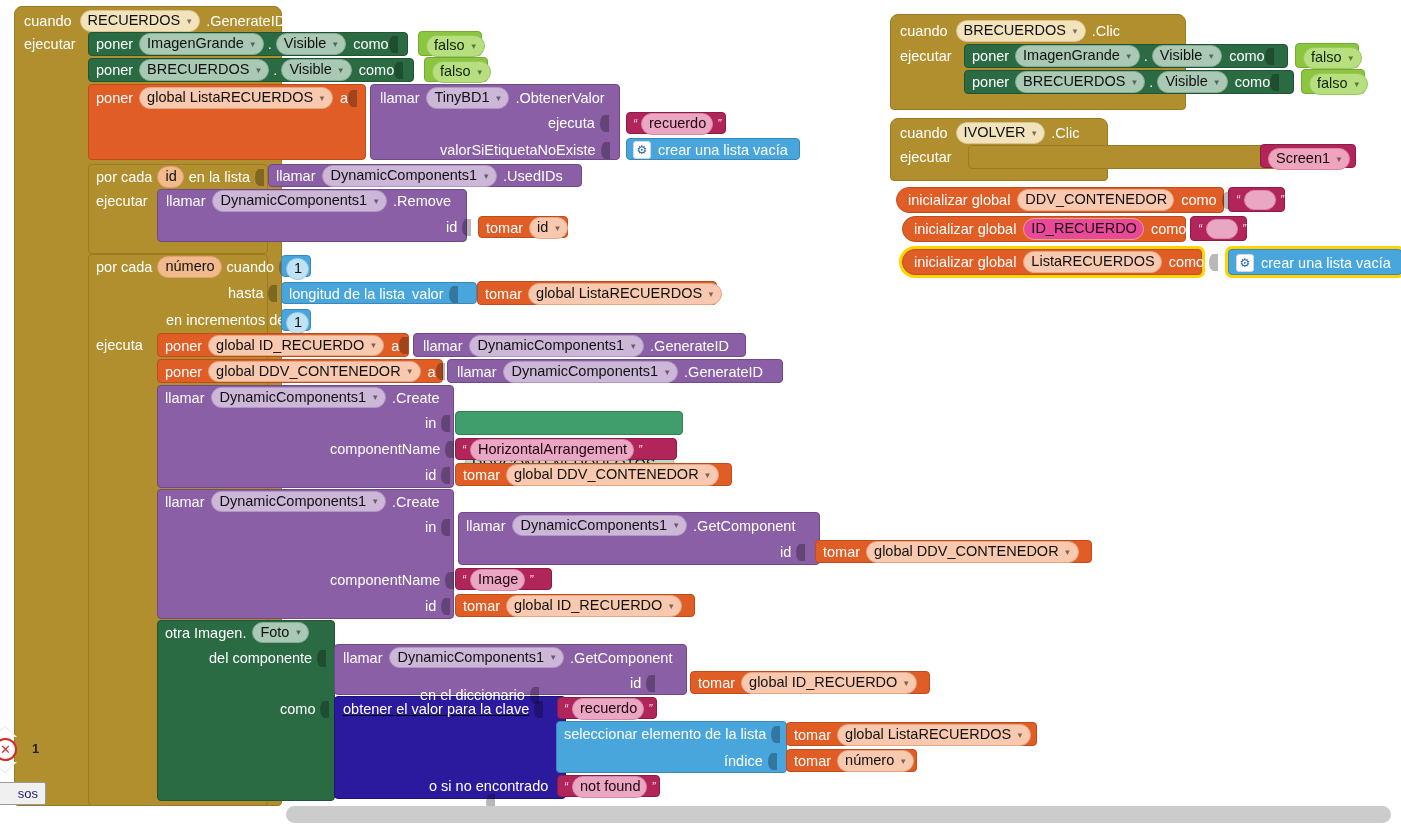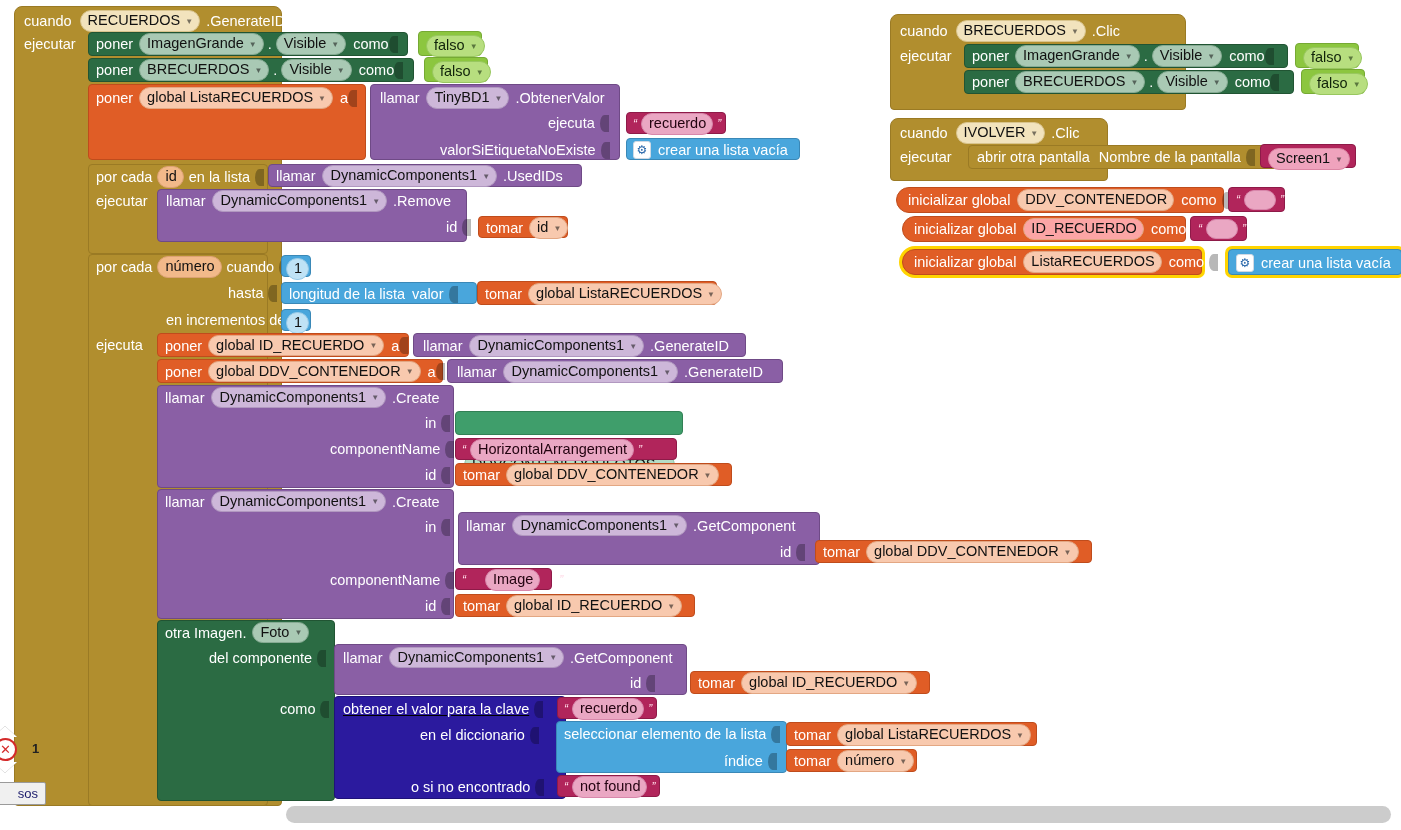--- a/index.html
+++ b/index.html
@@ -422,21 +422,21 @@
       </span>
     </span>
   </div>
   <div class="row" style="position:absolute;left:330px;top:571px;height:18px;">
     <span class="lbl">componentName</span>
     <span class="sock" style="margin-left:5px;"></span>
   </div>
   <div class="blk c-text" style="left:455px;top:568px;width:97px;height:22px;border-radius:4px;">
     <span class="row" style="position:absolute;left:6px;top:2px;height:18px;">
       <span class="quote">“</span>
-      <span class="pill" style="background:#eaa7c3;border-color:#d887ab;margin:0 19px;">
+      <span class="pill" style="background:#eaa7c3;border-color:#d887ab;margin:0 4px;">
           <span>Image</span>
         </span>
       <span class="quote">”</span>
     </span>
   </div>
   <div class="row" style="position:absolute;left:425px;top:597px;height:18px;">
     <span class="lbl">id</span>
     <span class="sock" style="margin-left:5px;"></span>
   </div>
   <div class="blk c-var" style="left:455px;top:594px;width:240px;height:23px;border-radius:4px;">
@@ -496,21 +496,21 @@
   </div>
   <div class="blk c-text" style="left:557px;top:697px;width:100px;height:22px;border-radius:4px;">
     <span class="row" style="position:absolute;left:6px;top:2px;height:18px;">
       <span class="quote">“</span>
       <span class="pill" style="background:#eaa7c3;border-color:#d887ab;margin:0 4px;">
           <span>recuerdo</span>
         </span>
       <span class="quote">”</span>
     </span>
   </div>
-  <div class="row" style="position:absolute;left:420px;top:726px;height:18px;text-align:center;">
+  <div class="row" style="position:absolute;left:420px;top:686px;height:18px;text-align:center;">
     <span class="lbl">en el diccionario</span>
     <span class="sock" style="margin-left:5px;"></span>
   </div>
   <div class="blk c-list" style="left:556px;top:721px;width:231px;height:52px;border-radius:4px;"></div>
   <div class="row" style="position:absolute;left:564px;top:725px;height:18px;">
     <span class="lbl">seleccionar elemento de la lista</span>
     <span class="sock" style="margin-left:5px;"></span>
   </div>
   <div class="blk c-var" style="left:786px;top:722px;width:251px;height:24px;border-radius:4px;">
     <span class="row" style="position:absolute;left:7px;top:3px;height:18px;">
@@ -527,21 +527,21 @@
   </div>
   <div class="blk c-var" style="left:786px;top:749px;width:131px;height:23px;border-radius:4px;">
     <span class="row" style="position:absolute;left:7px;top:2px;height:18px;">
       <span class="lbl">tomar</span>
       <span class="pill" style="background:#f8c9ae;border-color:#e3a783;margin-left:6px;">
         <span>número</span>
         <span class="caret">▼</span>
       </span>
     </span>
   </div>
-  <div class="row" style="position:absolute;left:411px;top:778px;height:18px;">
+  <div class="row" style="position:absolute;left:429px;top:778px;height:18px;flex-direction:column;">
     <span class="lbl">o si no encontrado</span>
     <span class="sock" style="margin-left:5px;"></span>
   </div>
   <div class="blk c-text" style="left:557px;top:775px;width:103px;height:22px;border-radius:4px;">
     <span class="row" style="position:absolute;left:6px;top:2px;height:18px;">
       <span class="quote">“</span>
       <span class="pill" style="background:#eaa7c3;border-color:#d887ab;margin:0 4px;">
           <span>not found</span>
         </span>
       <span class="quote">”</span>
@@ -607,25 +607,20 @@
   <div class="row" style="position:absolute;left:900px;top:122px;height:22px;">
     <span class="lbl">cuando</span>
     <span class="pill" style="background:#f2e3bd;border-color:#d9c48d;margin-left:8px;">
       <span>IVOLVER</span>
       <span class="caret">▼</span>
     </span>
     <span class="lbl" style="margin-left:6px;">.Clic</span>
   </div>
   <div class="lbl" style="position:absolute;left:900px;top:149px;">ejecutar</div>
   <div class="blk c-ctrl" style="left:968px;top:145px;width:318px;height:24px;border-radius:4px;"></div>
-  <div class="row" style="position:absolute;left:977px;top:147px;height:20px;">
-    <span class="lbl">abrir otra pantalla</span>
-    <span class="lbl" style="margin-left:9px;">Nombre de la pantalla</span>
-    <span class="sock" style="margin-left:5px;"></span>
-  </div>
   <div class="blk c-screen" style="left:1260px;top:144px;width:96px;height:24px;border-radius:4px;">
     <span class="pill" style="background:#efa3bd;border-color:#dc86a4;position:absolute;left:7px;top:3px;">
       <span>Screen1</span>
       <span class="caret">▼</span>
     </span>
   </div>
 
   <div class="blk c-var" style="left:896px;top:187px;width:328px;height:26px;border-radius:13px 4px 4px 13px;"></div>
   <div class="row" style="position:absolute;left:908px;top:190px;height:20px;">
     <span class="lbl">inicializar global</span>
@@ -641,21 +636,21 @@
       <span class="pill empty-pill" style="background:#eaa7c3;border-color:#d887ab;margin:0 4px;">
           <span></span>
         </span>
       <span class="quote">”</span>
     </span>
   </div>
 
   <div class="blk c-var" style="left:902px;top:216px;width:284px;height:26px;border-radius:13px 4px 4px 13px;"></div>
   <div class="row" style="position:absolute;left:914px;top:219px;height:20px;">
     <span class="lbl">inicializar global</span>
-    <span class="pill" style="background:#fca5a5;border-color:#e3a783;margin-left:7px;">
+    <span class="pill" style="background:#ec4899;border-color:#e3a783;margin-left:7px;">
         <span>ID_RECUERDO</span>
       </span>
     <span class="lbl" style="margin-left:7px;">como</span>
     <span class="sock" style="margin-left:5px;"></span>
   </div>
   <div class="blk c-text" style="left:1190px;top:216px;width:57px;height:25px;border-radius:4px;">
     <span class="row" style="position:absolute;left:7px;top:3px;height:18px;">
       <span class="quote">“</span>
       <span class="pill empty-pill" style="background:#eaa7c3;border-color:#d887ab;margin:0 4px;">
           <span></span>

